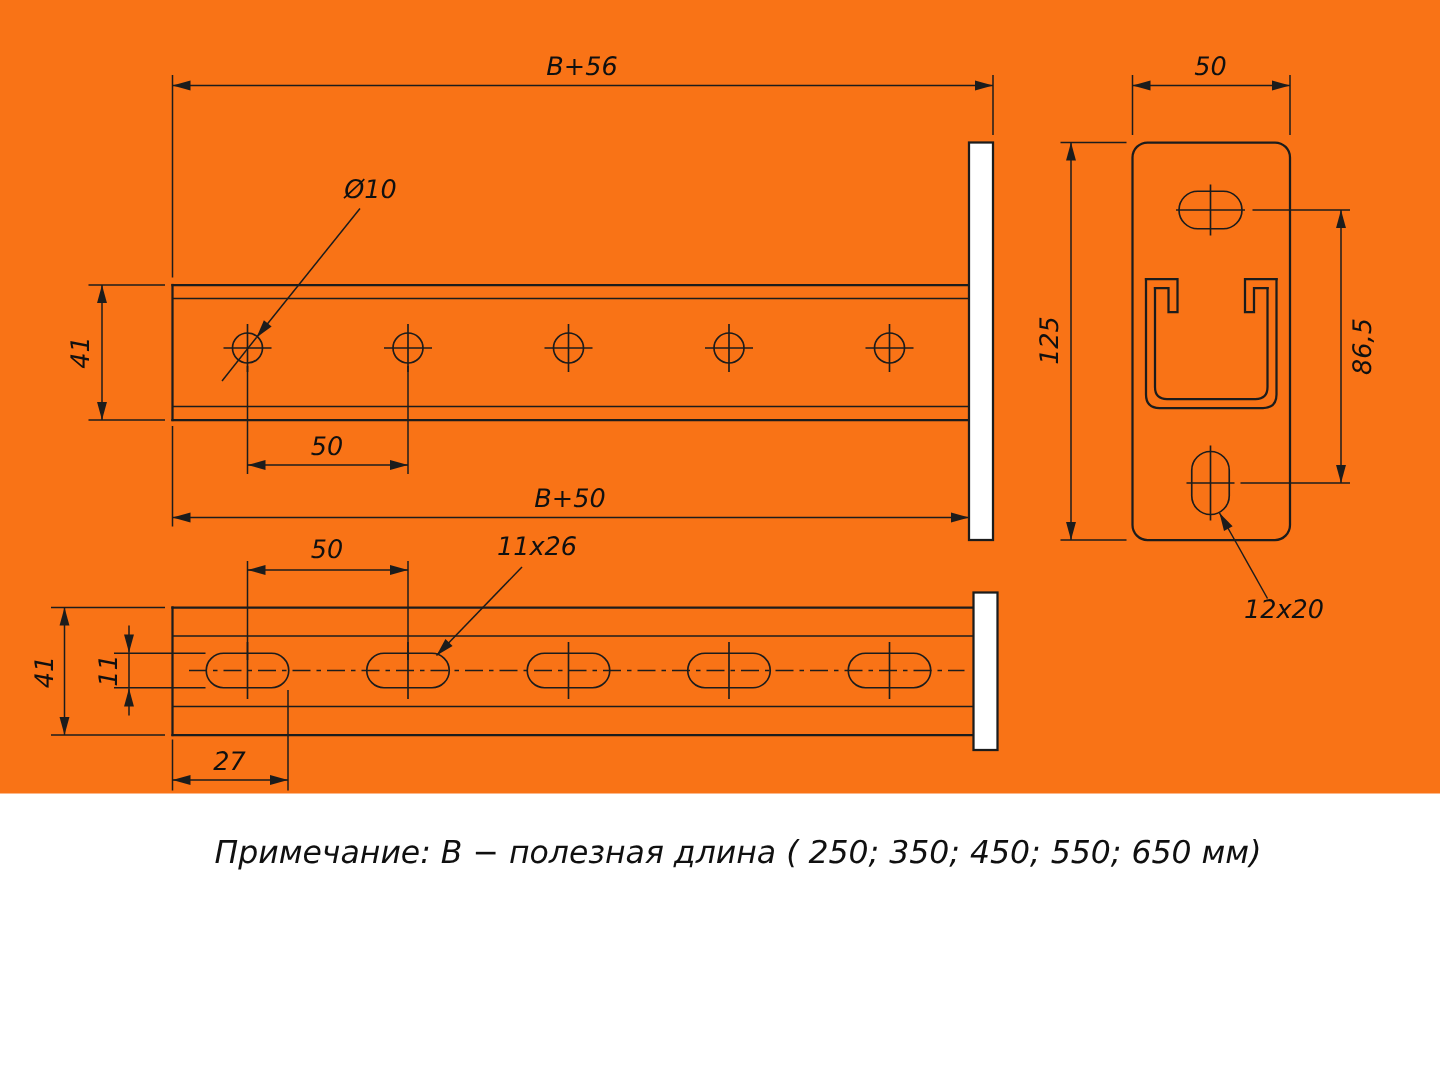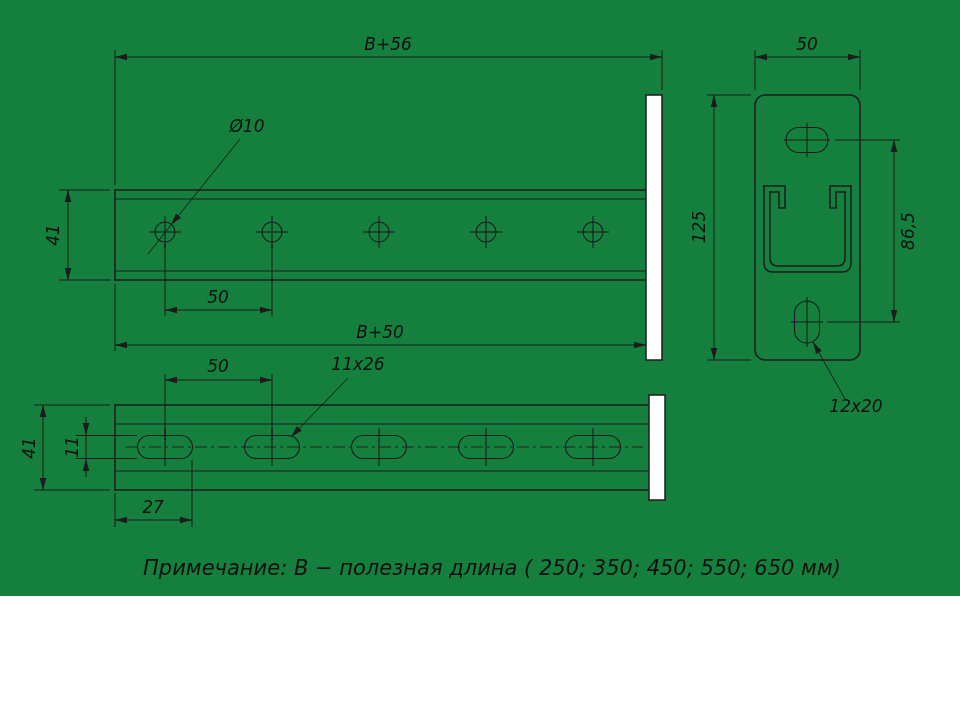--- a/index.html
+++ b/index.html
@@ -1,17 +1,17 @@
 <!DOCTYPE html>
 <html><head>
 <meta charset="utf-8">
 <style>
   * { margin:0; padding:0; box-sizing:border-box; }
   html,body { width:960px; height:720px; background:#ffffff; overflow:hidden; }
-  .canvas { width:960px; height:596px; background:#15803d; position:relative; }
+  .canvas { width:960px; height:529px; background:#f97316; position:relative; }
   svg { display:block; }
   .ol { stroke:#1c1c1c; stroke-width:1.5; fill:none; stroke-linecap:square; }
   .fl { stroke:#1c1c1c; stroke-width:1.5; fill:#ffffff; }
   .th { stroke:#1c1c1c; stroke-width:1.1; fill:none; }
   .dl { stroke:#1c1c1c; stroke-width:1; fill:none; }
   .cl { stroke:#1c1c1c; stroke-width:0.9; fill:none; stroke-dasharray:12 4 3 4; }
   .dim-text { font-family:"DejaVu Sans",sans-serif; font-style:italic; font-size:17px; fill:#101010; text-anchor:middle; }
   .note-text { font-family:"DejaVu Sans",sans-serif; font-style:italic; font-size:21px; fill:#101010; text-anchor:middle; }
 </style>
 </head>

